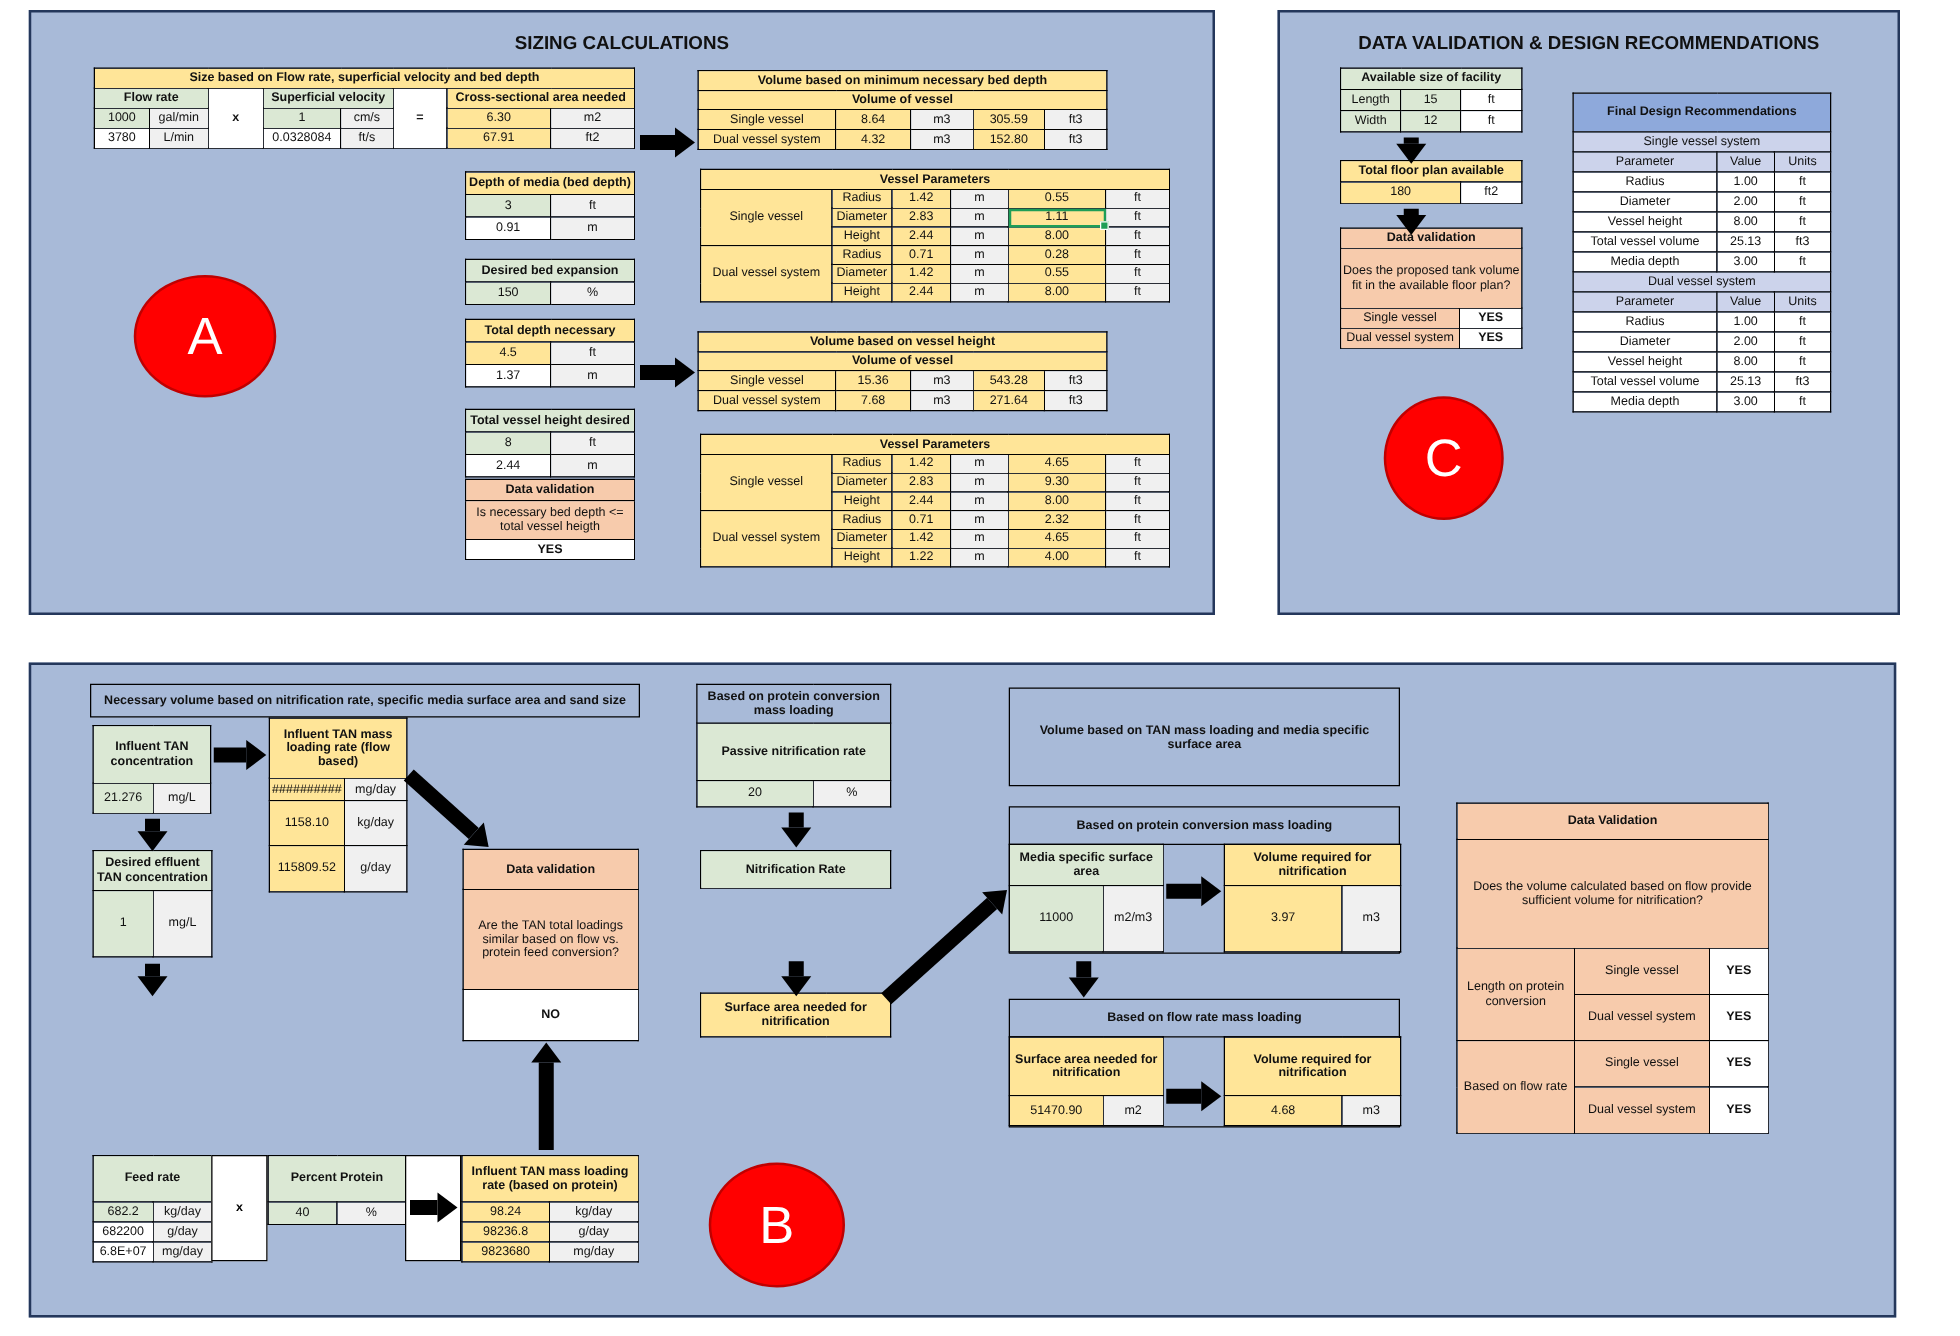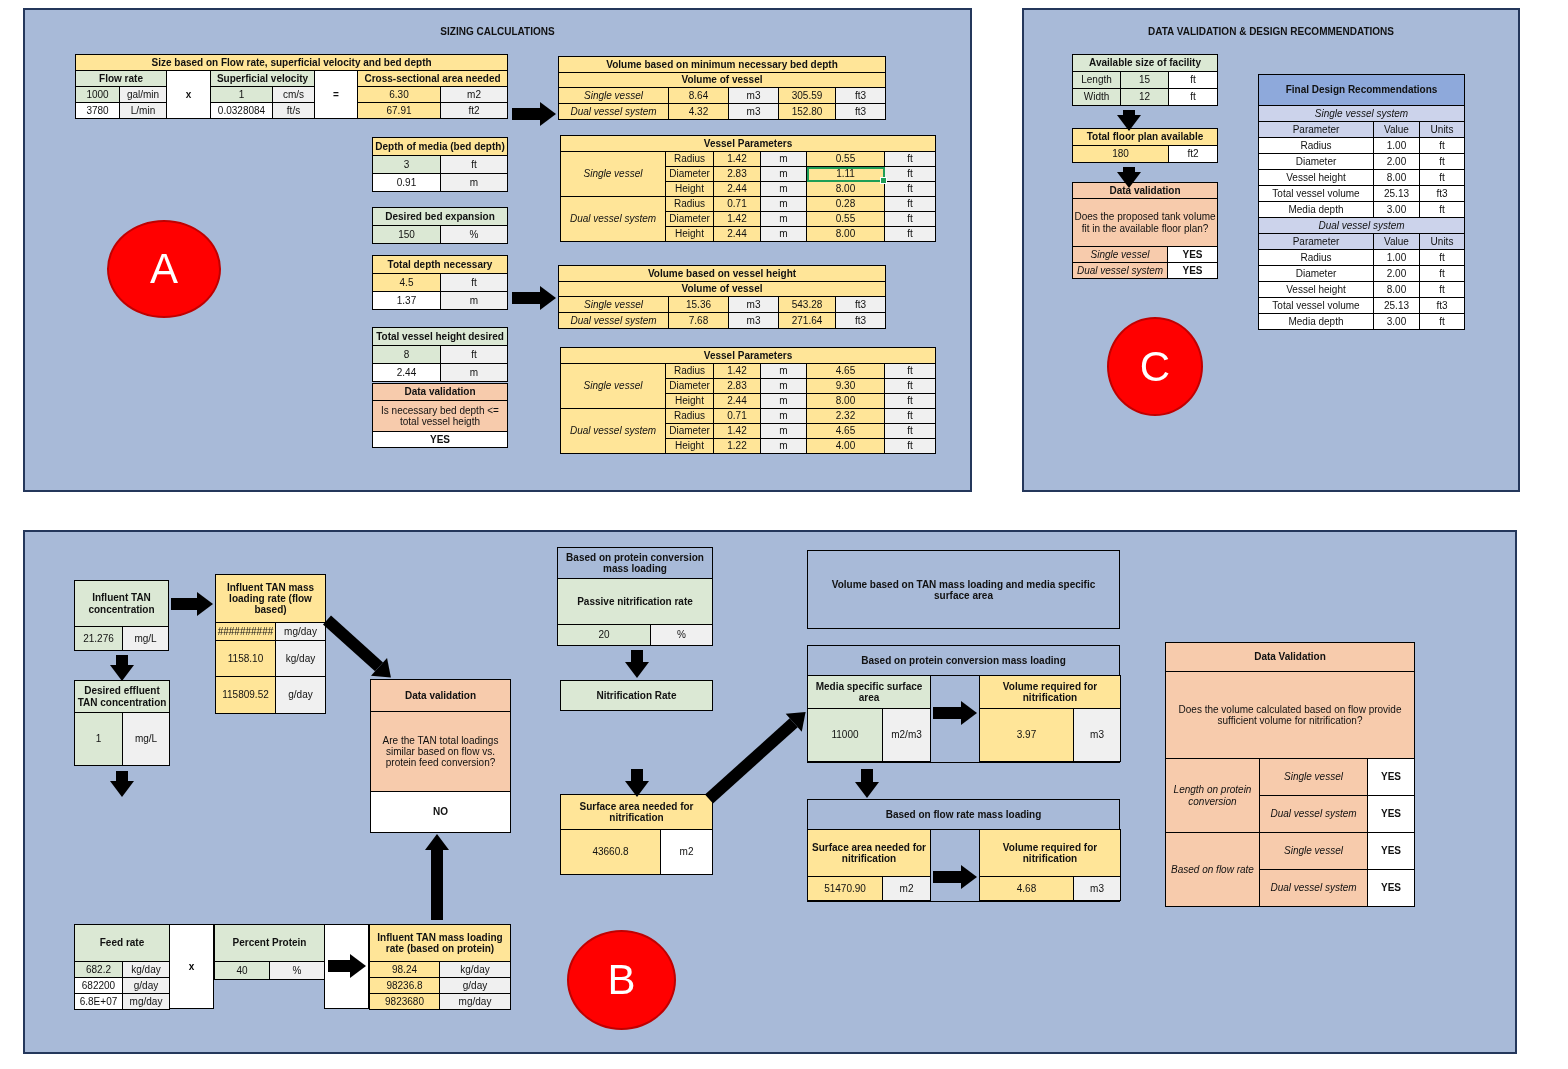--- a/index.html
+++ b/index.html
@@ -1,21 +1,21 @@
 <!DOCTYPE html>
 <html><head>
 <meta charset="utf-8">
 <style>
   html,body{margin:0;padding:0;background:#fff;}
   #stage{position:relative;width:1568px;height:1069px;background:#fff;font-family:"Liberation Sans",sans-serif;overflow:hidden;}
   .panel{position:absolute;background:#a8bad8;border:2px solid #24375b;}
-  .ptitle{position:absolute;left:0;right:0;text-align:center;font-size:10px;font-weight:bold;color:#111;}
+  .ptitle{position:absolute;left:0;right:0;text-align:center;font-size:15px;font-weight:bold;color:#111;}
   .t{position:absolute;border-collapse:collapse;table-layout:fixed;background:transparent;border:1.5px solid #000;}
   .t td{border:1px solid #000;font-size:10px;line-height:1.12;text-align:center;vertical-align:middle;padding:0 1px;position:relative;color:#111;}
-  .b{font-weight:bold;} .i{font-style:italic;} .f95{font-size:9.5px;}
+  .b{font-weight:bold;} .i{} .f95{font-size:9.5px;}
   .y{background:#ffe598;} .g{background:#dbe8d4;} .gy{background:#f0f0f0;} .w{background:#ffffff;}
   .o{background:#f7cbac;} .lv{background:#8ea9db;} .lv2{background:#ccd3eb;} .nb{background:transparent;}
   .tl{text-align:left;padding-left:3px;}
   .yes{color:#00b050;font-weight:bold;} .no{color:#ff0000;font-weight:bold;}
   .sel{outline:2px solid #1e9e57;outline-offset:-2px;}
   .sel::after{content:"";position:absolute;right:-3px;bottom:-3px;width:5px;height:5px;background:#1e9e57;border:1px solid #fff;z-index:5;}
   .arb{position:absolute;height:12px;background:#000;transform-origin:0 50%;z-index:3;}
   .arb::after{content:"";position:absolute;left:100%;top:50%;margin-top:-12px;border-left:16px solid #000;border-top:12px solid transparent;border-bottom:12px solid transparent;}
   .badge{position:absolute;background:#ff0000;border:2px solid #c00000;border-radius:50%;display:flex;align-items:center;justify-content:center;color:#fff;font-size:42px;z-index:6;}
   .bluebox{position:absolute;border:1.5px solid #000;display:flex;align-items:center;justify-content:center;text-align:center;font-size:10px;font-weight:bold;color:#111;padding:0 6px;box-sizing:border-box;}
@@ -501,20 +501,21 @@
             <td class="w">ft</td>
           </tr>
     </tbody>
       </table>
 
     <div class="badge" style="left:83px;top:307px;width:92px;height:95px;">C</div>
   </div>
 
   <div class="panel" style="left:23px;top:530px;width:1490px;height:520px;">
 
+    <div class="bluebox" style="left:47px;top:15px;width:440px;height:27px;">Necessary volume based on nitrification rate, specific media surface area and sand size</div>
 
     <table class="t" style="left:49px;top:48px;width:94px;">
       <colgroup>
           <col style="width:48px">
           <col style="width:46px">
         </colgroup>
       <tbody>
           <tr style="height:46px">
             <td colspan="2" class="g b">Influent TAN concentration</td>
           </tr>
@@ -685,24 +686,20 @@
 
     <table class="t" style="left:535px;top:262px;width:152px;">
       <colgroup>
           <col style="width:100px">
           <col style="width:52px">
         </colgroup>
       <tbody>
           <tr style="height:35px">
             <td colspan="2" class="y b">Surface area needed for nitrification</td>
           </tr>
-      <tr style="height:45px">
-        <td class="y">43660.8</td>
-        <td class="w">m2</td>
-      </tr>
     </tbody>
       </table>
 
     <div class="bluebox" style="left:782px;top:18px;width:313px;height:79px;">Volume based on TAN mass loading and media specific surface area</div>
 
     <div class="combo" style="left:782px;top:113px;width:313px;height:118px;">
       <div class="cTitle" style="height:29px;">Based on protein conversion mass loading</div>
       <table class="t" style="left:-1px;top:29px;width:123px;">
         <colgroup>
             <col style="width:75px">

